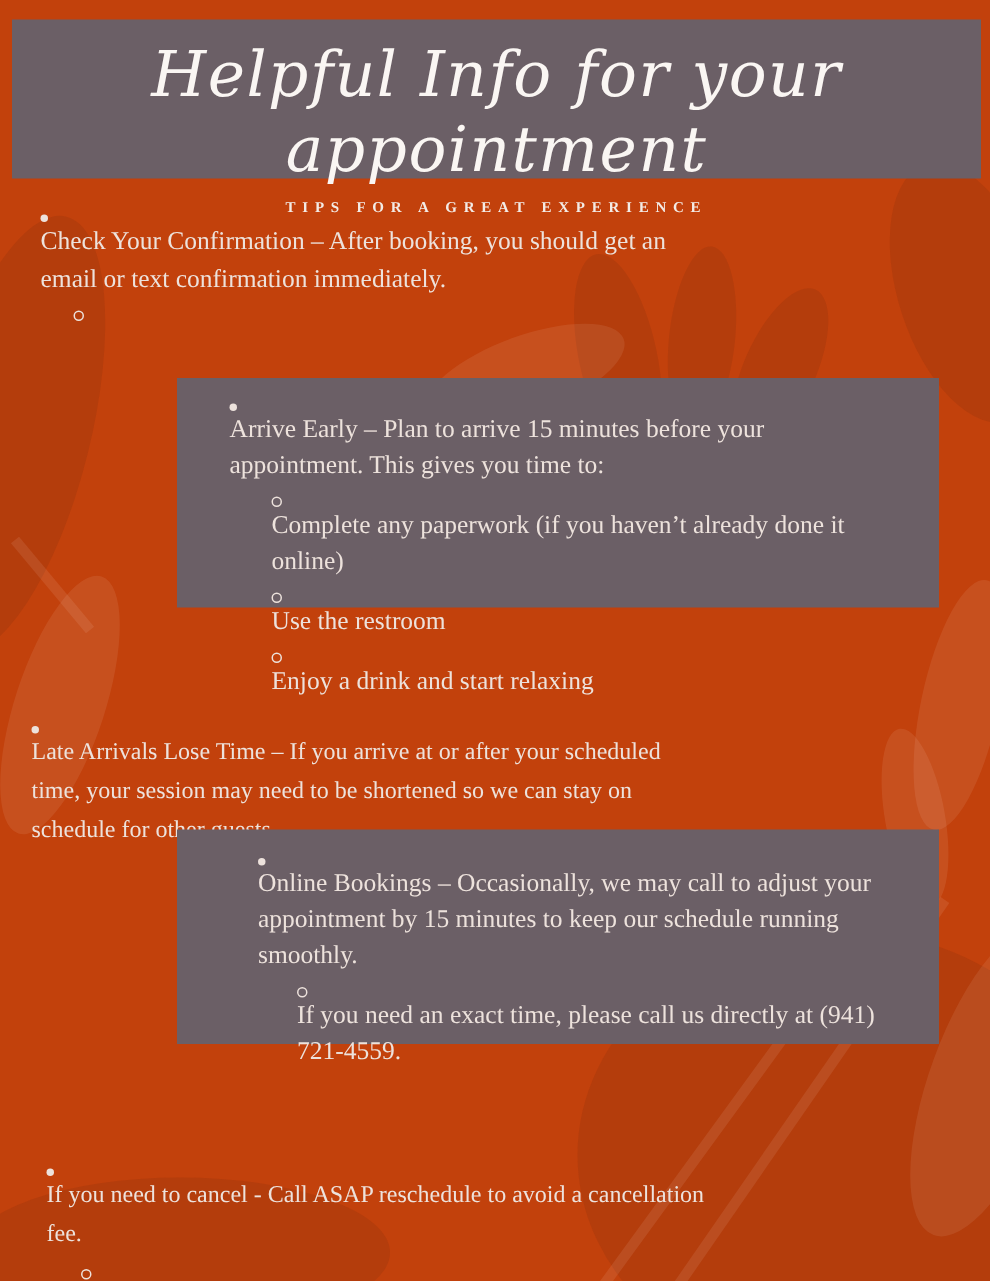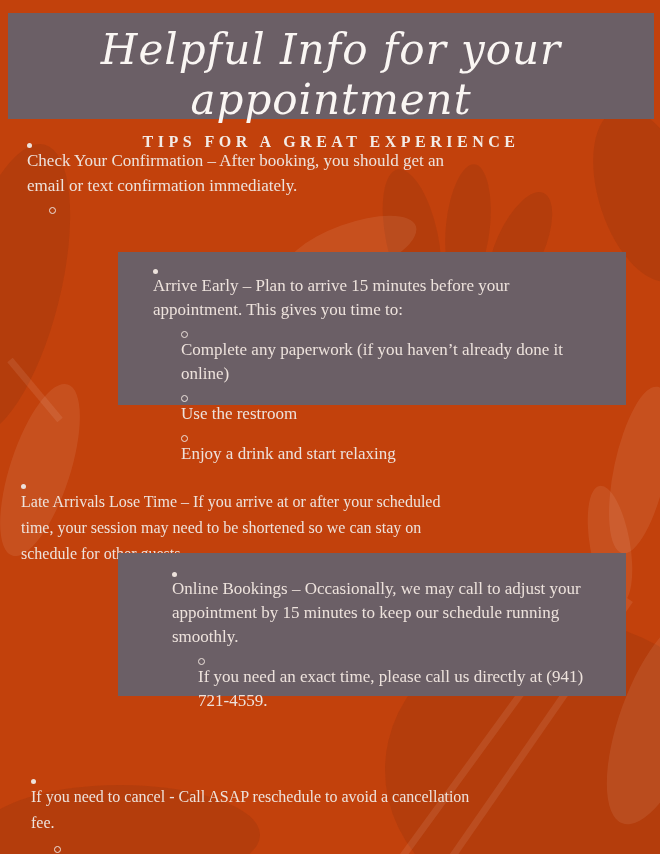--- a/index.html
+++ b/index.html
@@ -26,21 +26,21 @@
     font-family:"DejaVu Serif","Liberation Serif",serif;
     font-style:italic;
     font-weight:500;
     font-size:42px;
     line-height:50px;
     letter-spacing:1px;
     color:#faf6f3;
   }
   .subtitle{
     margin-top:8px;
-    font-size:16px;
+    font-size:10px;
     letter-spacing:4.5px;
     color:#f3ebe6;
     font-weight:bold;
   }
 
   
   .li{display:flex;align-items:flex-start;flex-direction:column;}
   .txt{display:block;}
   .dot{
     flex:none;width:5px;height:5px;border-radius:50%;

